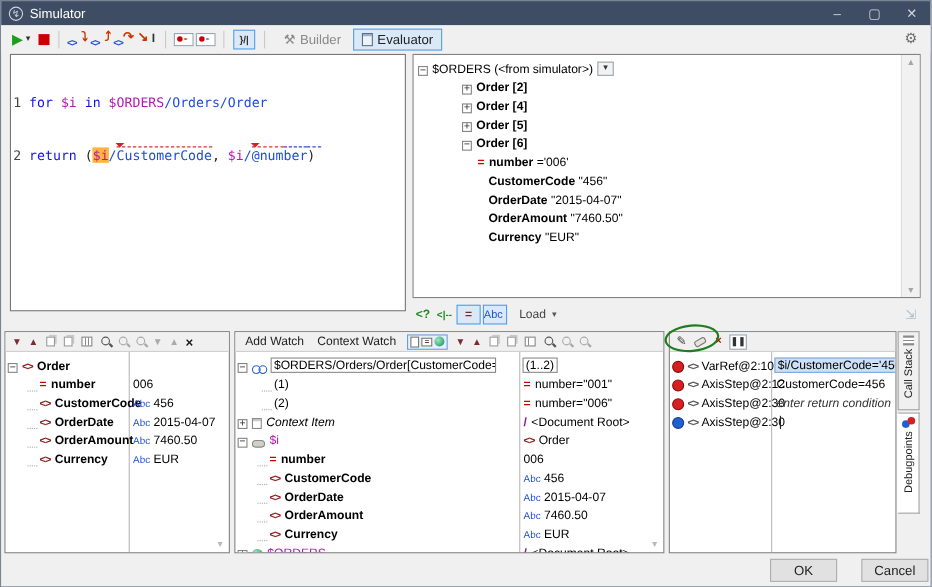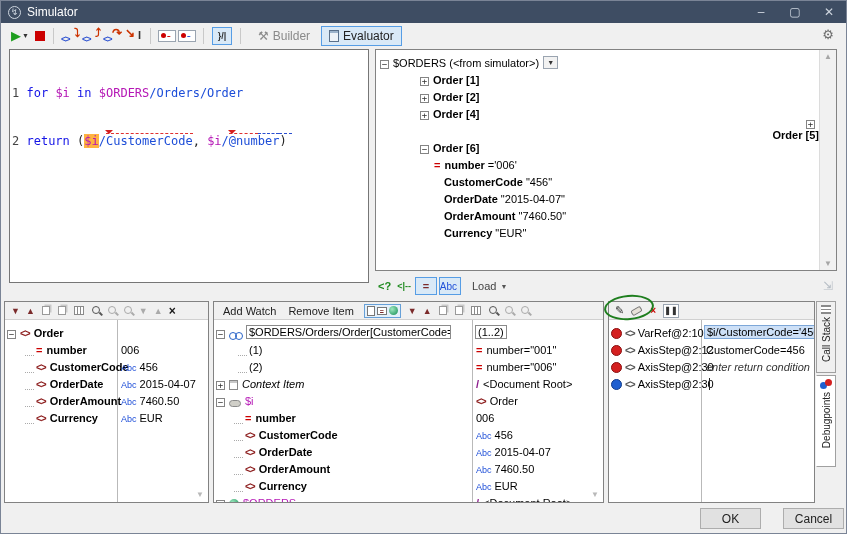--- a/index.html
+++ b/index.html
@@ -201,31 +201,27 @@
 
   <div class="panel srcpanel">
     <div class="src-body">
       <div class="row" style="padding-left:2px;">
         <span class="pm minus"></span>
         <span>$ORDERS (&lt;from simulator&gt;)</span>
         <span class="dd-btn">▼</span>
       </div>
       <div class="row" style="padding-left:42px;">
         <span class="pm plus"></span>
-        <span class="b">Order [1]</span>
-      </div>
-      <div class="row" style="padding-left:42px;">
-        <span class="pm plus"></span>
         <span class="b">Order [2]</span>
       </div>
       <div class="row" style="padding-left:42px;">
         <span class="pm plus"></span>
         <span class="b">Order [4]</span>
       </div>
-      <div class="row" style="padding-left:42px;flex-direction:column;">
+      <div class="row" style="padding-left:42px;">
         <span class="pm plus"></span>
         <span class="b">Order [5]</span>
       </div>
       <div class="row" style="padding-left:42px;">
         <span class="pm minus"></span>
         <span class="b">Order [6]</span>
       </div>
       <div class="row" style="padding-left:56px;">
         <span class="ico-attr">=</span>
         <span class="b">number</span>&nbsp;<span>='006'</span>
@@ -314,21 +310,21 @@
         <span class="b">Currency</span>
         <span style="position:absolute;left:116px;"><span class="abc">Abc</span><span>EUR</span></span>
       </div>
       <span class="scrollhint" style="right:4px;bottom:4px;">▼</span>
     </div>
   </div>
 
   <div class="panel panel-mid">
     <div class="ptoolbar">
       <span class="txt-btn">Add Watch</span>
-      <span class="txt-btn">Remove Item</span>
+      <span class="txt-btn">Context Watch</span>
       <span class="wgroup">
         <span class="wg-doc"></span>
         <span class="wg-eq">=</span>
         <span class="wg-green"></span>
       </span>
       <span class="ti ti-red">▼</span>
       <span class="ti ti-red">▲</span>
       <span class="ti-copy"></span>
       <span class="ti-copy"></span>
       <span class="ti-col"></span>

